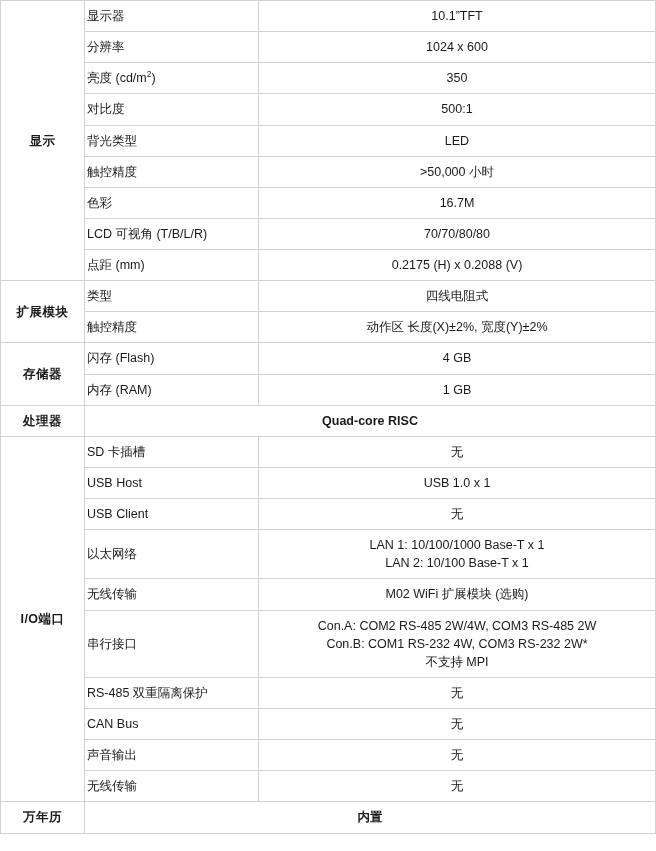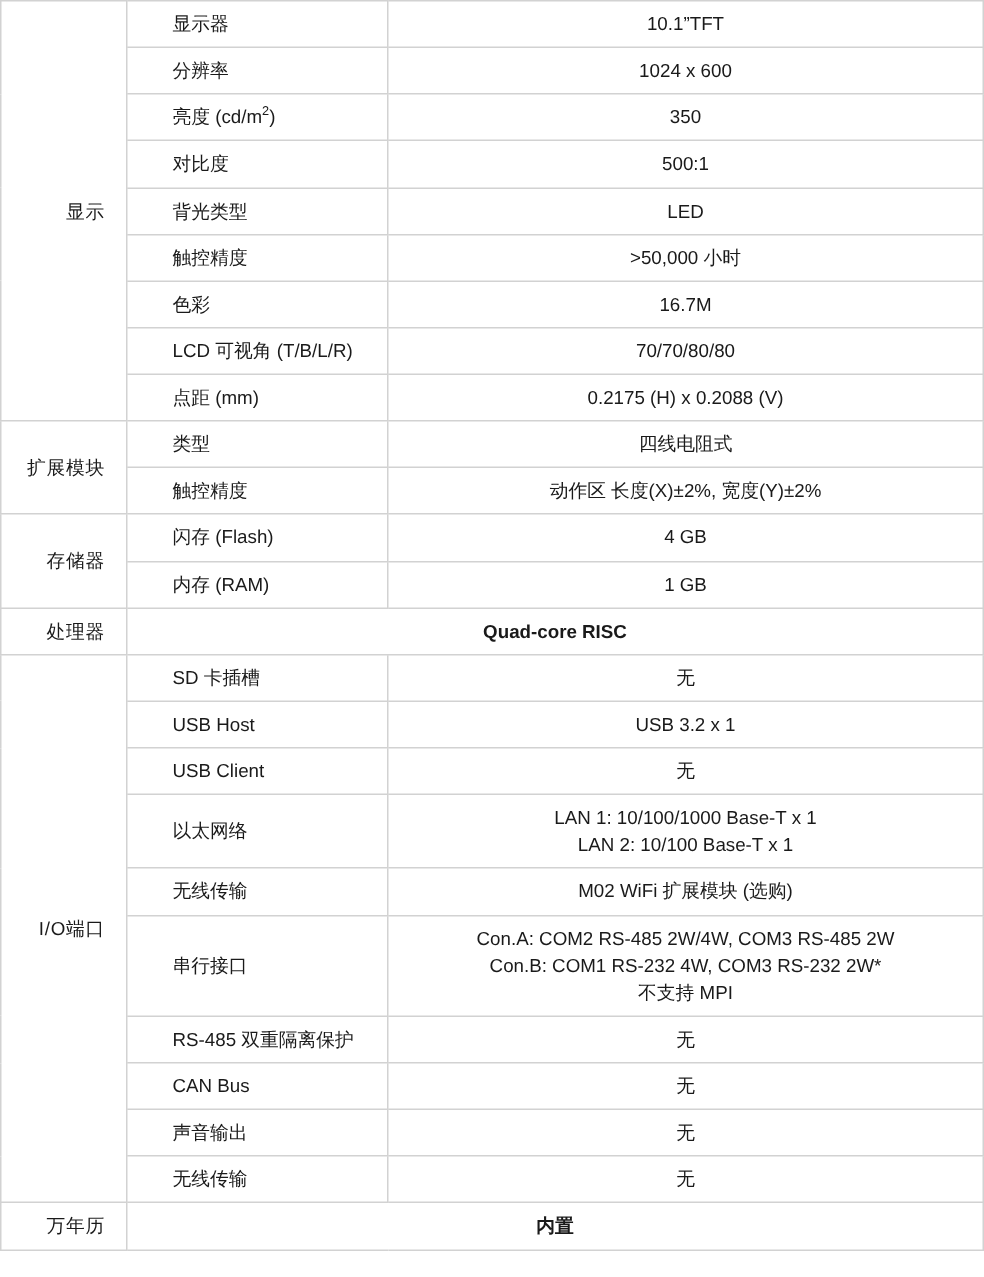--- a/index.html
+++ b/index.html
@@ -21,28 +21,29 @@
   }
   #spec-table td {
     border: 1px solid #d2d2d2;
     font-size: 12.5px;
     line-height: 1.45;
     vertical-align: middle;
     box-sizing: border-box;
   }
   td.group {
     width: 84px;
-    text-align: right;
-    padding: 4px 14px;
+    text-align: center;
+    padding: 4px 2px;
     letter-spacing: 0.5px;
+    font-weight: bold;
   }
   td.item {
     width: 174px;
     text-align: left;
-    padding: 6px 0 6px 30px;
+    padding: 6px 0 6px 2px;
   }
   td.value {
     text-align: center;
     padding: 6px 24px;
   }
   .value-line {
     display: block;
     white-space: nowrap;
   }
   .no-left-border {
@@ -152,21 +153,21 @@
       <tr>
         <td class="group" rowspan="10">I/O端口</td>
         <td class="item">SD 卡插槽</td>
         <td class="value">
           <span class="value-line">无</span>
         </td>
       </tr>
       <tr>
         <td class="item">USB Host</td>
         <td class="value">
-          <span class="value-line">USB 3.2 x 1</span>
+          <span class="value-line">USB 1.0 x 1</span>
         </td>
       </tr>
       <tr>
         <td class="item">USB Client</td>
         <td class="value">
           <span class="value-line">无</span>
         </td>
       </tr>
       <tr>
         <td class="item">以太网络</td>

